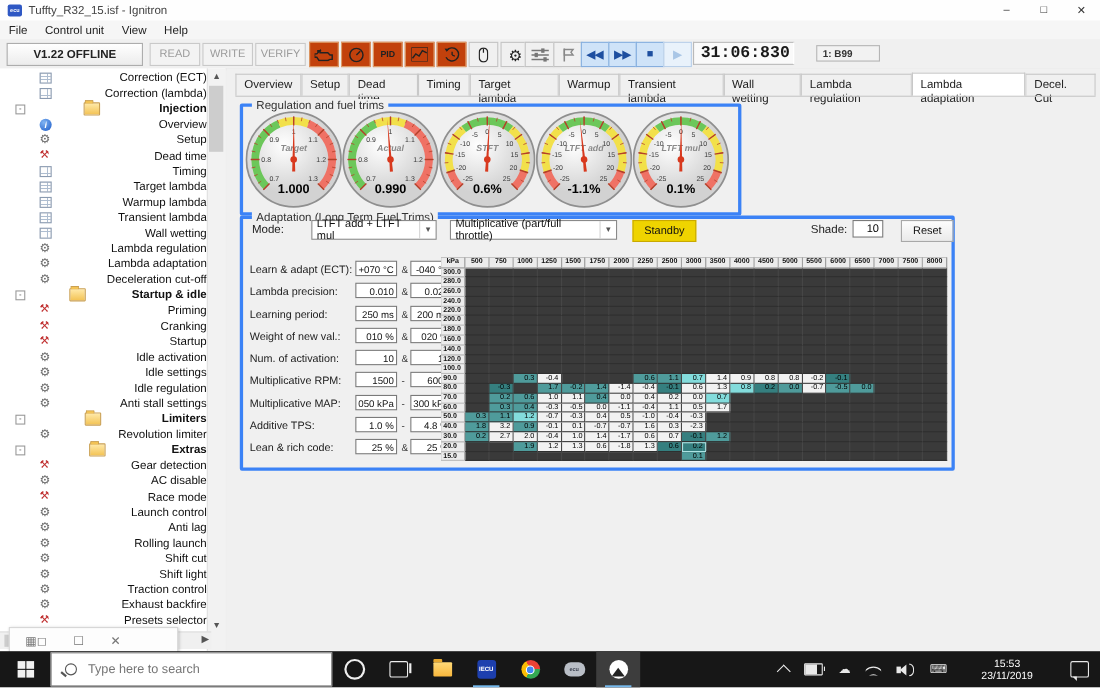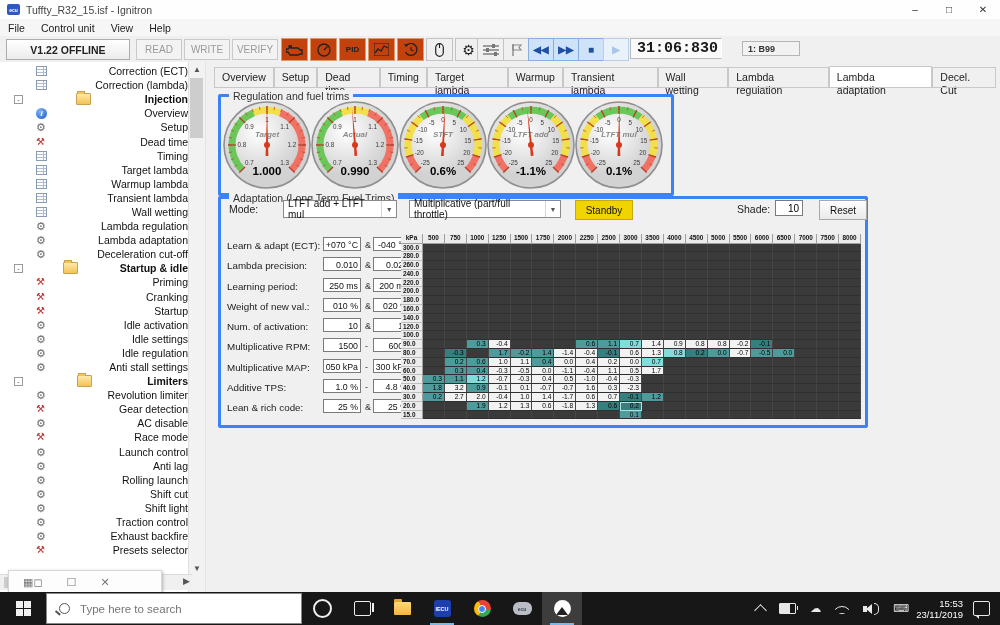--- a/index.html
+++ b/index.html
@@ -108,21 +108,21 @@
   .tray-ico{color:#e8e8e8;font-size:11px;margin:0 7px;display:flex;align-items:center;justify-content:center;}
   .chev{width:8px;height:8px;border-left:1.6px solid #e8e8e8;border-top:1.6px solid #e8e8e8;transform:rotate(45deg);margin-top:3px;}
   .battery{width:15px;height:9px;border:1.2px solid #e8e8e8;border-radius:1px;position:relative;background:linear-gradient(to right,#e8e8e8 0 70%,transparent 70%);}
   .battery:after{content:"";position:absolute;right:-3px;top:2px;width:1.6px;height:4px;background:#e8e8e8;}
   .wifi{width:14px;height:10px;position:relative;overflow:hidden;}
   .wifi i{position:absolute;left:50%;bottom:-12px;transform:translateX(-50%);border:1.4px solid #e8e8e8;border-radius:50%;display:block;}
   .volume{display:flex;align-items:center;color:#e8e8e8;font-size:10px;}
   .vol-sq{width:4px;height:6px;background:#e8e8e8;}
   .vol-tri{width:0;height:0;border-top:5px solid transparent;border-bottom:5px solid transparent;border-right:6px solid #e8e8e8;margin-left:-1px;}
   .vol-arc{width:4px;height:10px;border:1.4px solid #e8e8e8;border-left:none;border-radius:0 6px 6px 0;margin-left:2px;}
-  #clock{color:#fff;font-size:9.5px;text-align:right;line-height:11px;margin:0 0;}
+  #clock{color:#fff;font-size:9.5px;text-align:center;line-height:11px;margin:0 24px;}
   .action{width:15px;height:13px;border:1.5px solid #e8e8e8;border-radius:2px;position:relative;margin:0 10px;}
   .action:after{content:"";position:absolute;left:1px;bottom:-4px;border-left:4px solid transparent;border-right:0px solid transparent;border-top:4px solid #e8e8e8;}
 </style>
 </head>
 <body>
 
 <div id="screen">
 
   <div id="titlebar">
     <div id="app-ico">ecu</div>
@@ -313,20 +313,25 @@
           <span class="lbl">Anti stall settings</span>
         </div>
         <div class="tree-row bold" style="padding-left: 14px;">
           <span class="expander">-</span>
           <span class="folder"></span>
           <span class="lbl">Limiters</span>
         </div>
         <div class="tree-row" style="padding-left: 36px;">
           <span class="ico-gear">⚙</span>
           <span class="lbl">Revolution limiter</span>
+        </div>
+        <div class="tree-row bold" style="padding-left: 14px;">
+          <span class="expander">-</span>
+          <span class="folder"></span>
+          <span class="lbl">Extras</span>
         </div>
         <div class="tree-row" style="padding-left: 36px;">
           <span class="ico-tools">⚒</span>
           <span class="lbl">Gear detection</span>
         </div>
         <div class="tree-row" style="padding-left: 36px;">
           <span class="ico-gear">⚙</span>
           <span class="lbl">AC disable</span>
         </div>
         <div class="tree-row" style="padding-left: 36px;">

